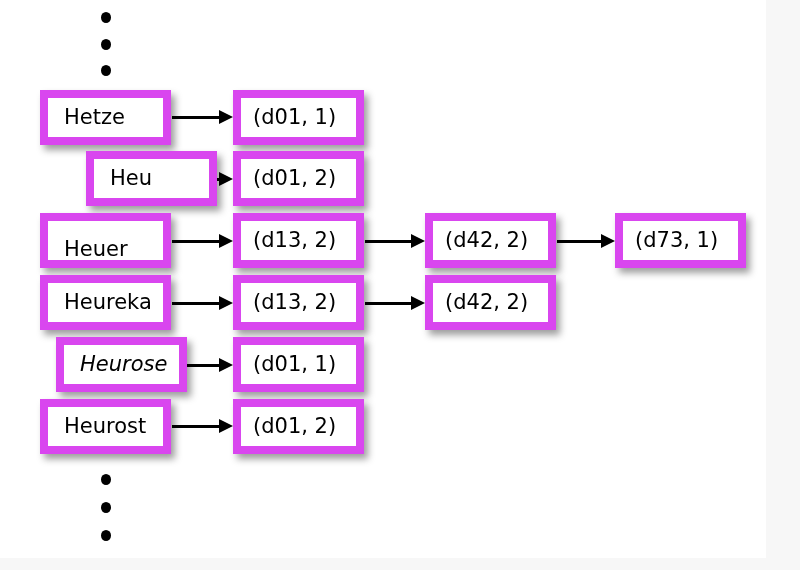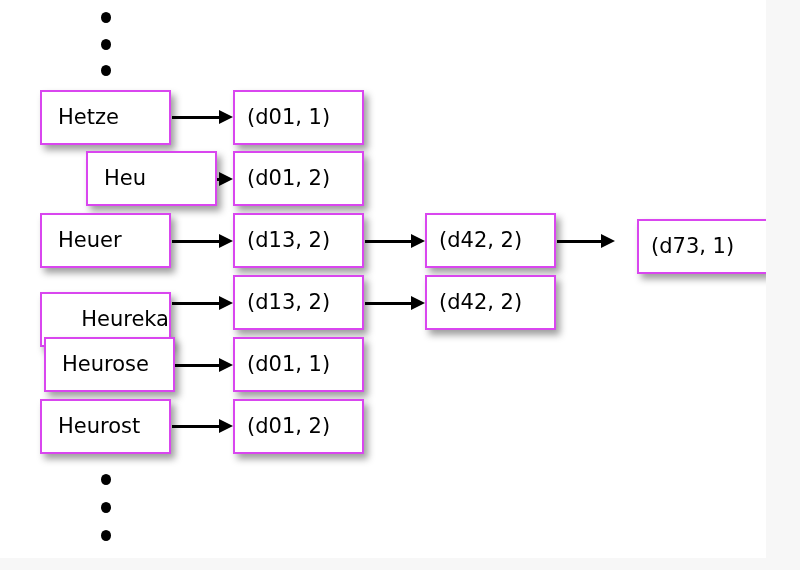--- a/index.html
+++ b/index.html
@@ -32,21 +32,21 @@
     background: #ffffff;
   }
 
   
   .node {
     position: absolute;
     box-sizing: border-box;
     width: 131px;
     height: 55px;
     background: #ffffff;
-    border: 2px solid #d946ef;
+    border: 8px solid #d946ef;
     box-shadow: 4px 5px 7px rgba(0,0,0,0.38);
     display: flex;
     align-items: center;
     padding-left: 14px;
     font-size: 21px;
     color: #000000;
     letter-spacing: 0px;
     line-height: 1;
     white-space: nowrap;
   }
@@ -123,27 +123,27 @@
       <div class="arrow" style="left: 557px; top: 240px; width: 45px;"></div>
     </div>
 
   <div id="col-terms">
       <div class="node term" style="left: 40px; top: 90px;">
         <span>Hetze</span>
       </div>
       <div class="node term" style="left: 40px; top: 151px; margin-left: 46px;">
         <span>Heu</span>
       </div>
-      <div class="node term" style="left: 40px; top: 213px;">
+      <div class="node term" style="left: 40px; top: 213px; align-items: flex-end;">
         <span>Heuer</span>
       </div>
-      <div class="node term" style="left: 40px; top: 292px; justify-content: flex-end;">
+      <div class="node term" style="left: 40px; top: 275px;">
         <span>Heureka</span>
       </div>
-      <div class="node term" style="left: 44px; top: 337px;">
+      <div class="node term" style="left: 56px; top: 337px; font-style: italic;">
         <span>Heurose</span>
       </div>
       <div class="node term" style="left: 40px; top: 399px;">
         <span>Heurost</span>
       </div>
     </div>
 
   <div id="col-p1">
       <div class="node posting" style="left: 233px; top: 90px;">
         <span>(d01, 1)</span>
@@ -168,21 +168,21 @@
   <div id="col-p2">
       <div class="node posting" style="left: 425px; top: 213px;">
         <span>(d42, 2)</span>
       </div>
       <div class="node posting" style="left: 425px; top: 275px;">
         <span>(d42, 2)</span>
       </div>
     </div>
 
   <div id="col-p3">
-      <div class="node posting" style="left: 637px; top: 213px; margin-top: 6px;">
+      <div class="node posting" style="left: 615px; top: 213px;">
         <span>(d73, 1)</span>
       </div>
     </div>
 
   <div id="ellipsis-bottom">
       <div class="dot" style="left: 101px; top: 474px;"></div>
       <div class="dot" style="left: 101px; top: 502px;"></div>
       <div class="dot" style="left: 101px; top: 530px;"></div>
     </div>
 

